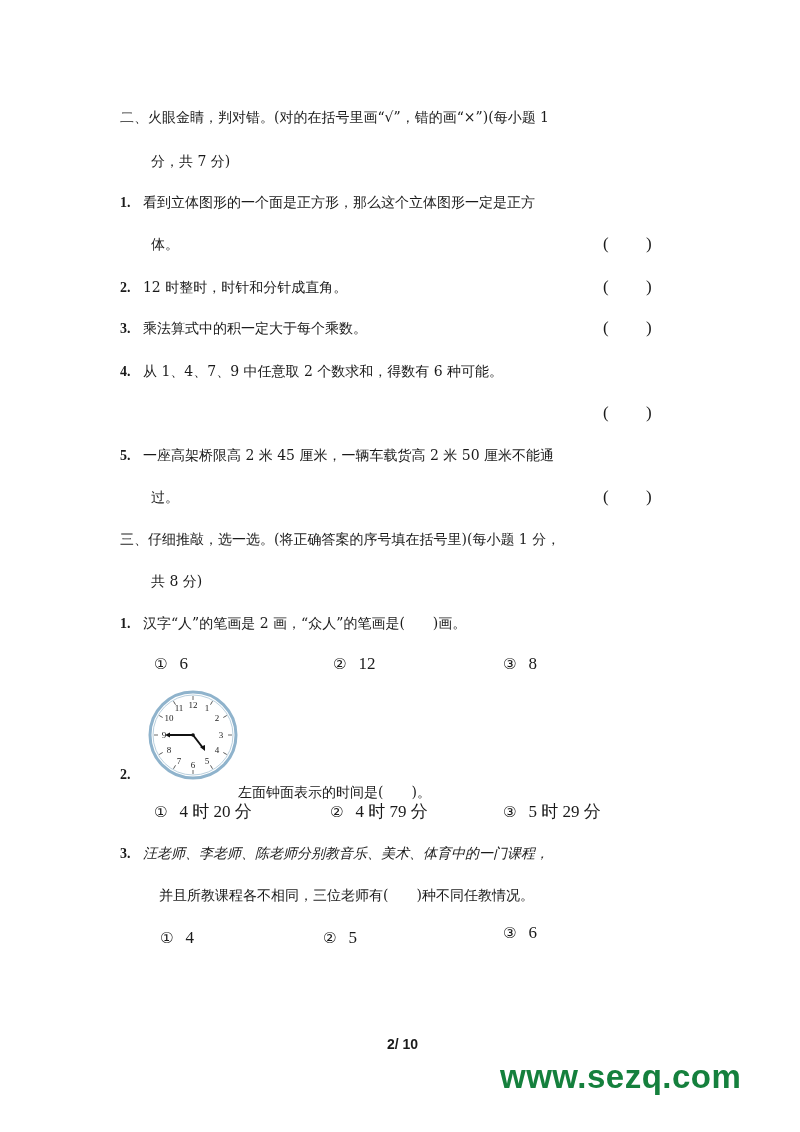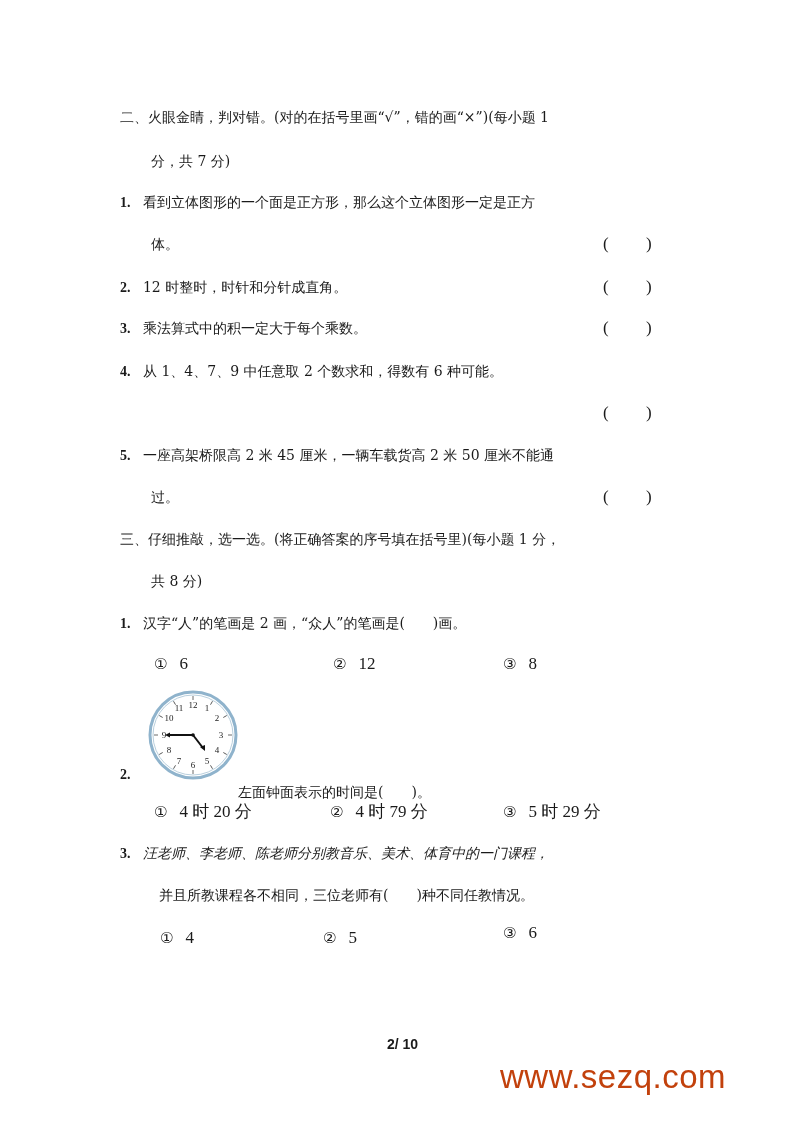--- a/index.html
+++ b/index.html
@@ -26,22 +26,23 @@
     .opt { position: absolute; font-size: 17px; line-height: 22px; white-space: nowrap; }
     .opt .mark { font-family: "DejaVu Sans", sans-serif; font-size: 15px; margin-right: 12px; }
     .opt .val { font-family: "Liberation Serif", serif; }
     .clock { position: absolute; left: 148px; top: 690px; width: 90px; height: 90px; }
     .footer {
       position: absolute; left: 387px; top: 1036px;
       font-family: "Liberation Sans", sans-serif; font-weight: bold; font-size: 14px;
     }
     .watermark {
       position: absolute; left: 500px; top: 1058px;
-      font-family: "Liberation Sans", sans-serif; font-size: 33px; color: #c2410c;
+      font-family: "Liberation Sans", sans-serif; font-size: 33px; color: #15803d;
       letter-spacing: 0.5px;
+      font-weight: bold;
     }
   </style>
 </head>
 <body>
 
 <div class="line" style="left:120px; top:106px;">二、火眼金睛，判对错。(对的在括号里画“√”，错的画“×”)(每小题 1</div>
 <div class="line" style="left:151px; top:150px;">分，共 7 分)</div>
 
 <div class="line" style="left:120px; top:191px;">
   <span class="num">1.</span>

